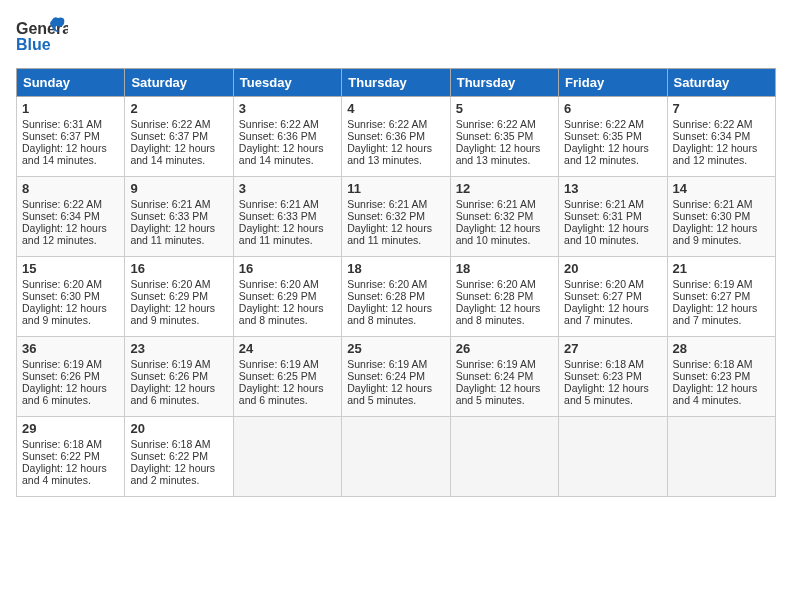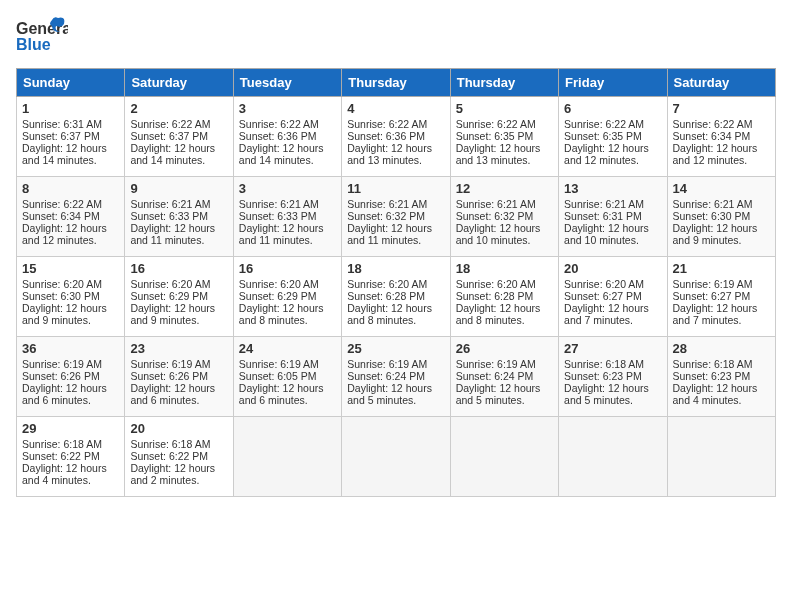--- a/index.html
+++ b/index.html
@@ -243,21 +243,21 @@
       </td>
         <td>
         <span class="day-num">23</span>
         <span>Sunrise: 6:19 AM</span><br>
         <span>Sunset: 6:26 PM</span><br>
         <span>Daylight: 12 hours and 6 minutes.</span>
       </td>
         <td>
         <span class="day-num">24</span>
         <span>Sunrise: 6:19 AM</span><br>
-        <span>Sunset: 6:05 PM</span><br>
+        <span>Sunset: 6:25 PM</span><br>
         <span>Daylight: 12 hours and 6 minutes.</span>
       </td>
         <td>
         <span class="day-num">25</span>
         <span>Sunrise: 6:19 AM</span><br>
         <span>Sunset: 6:24 PM</span><br>
         <span>Daylight: 12 hours and 5 minutes.</span>
       </td>
         <td>
         <span class="day-num">26</span>

